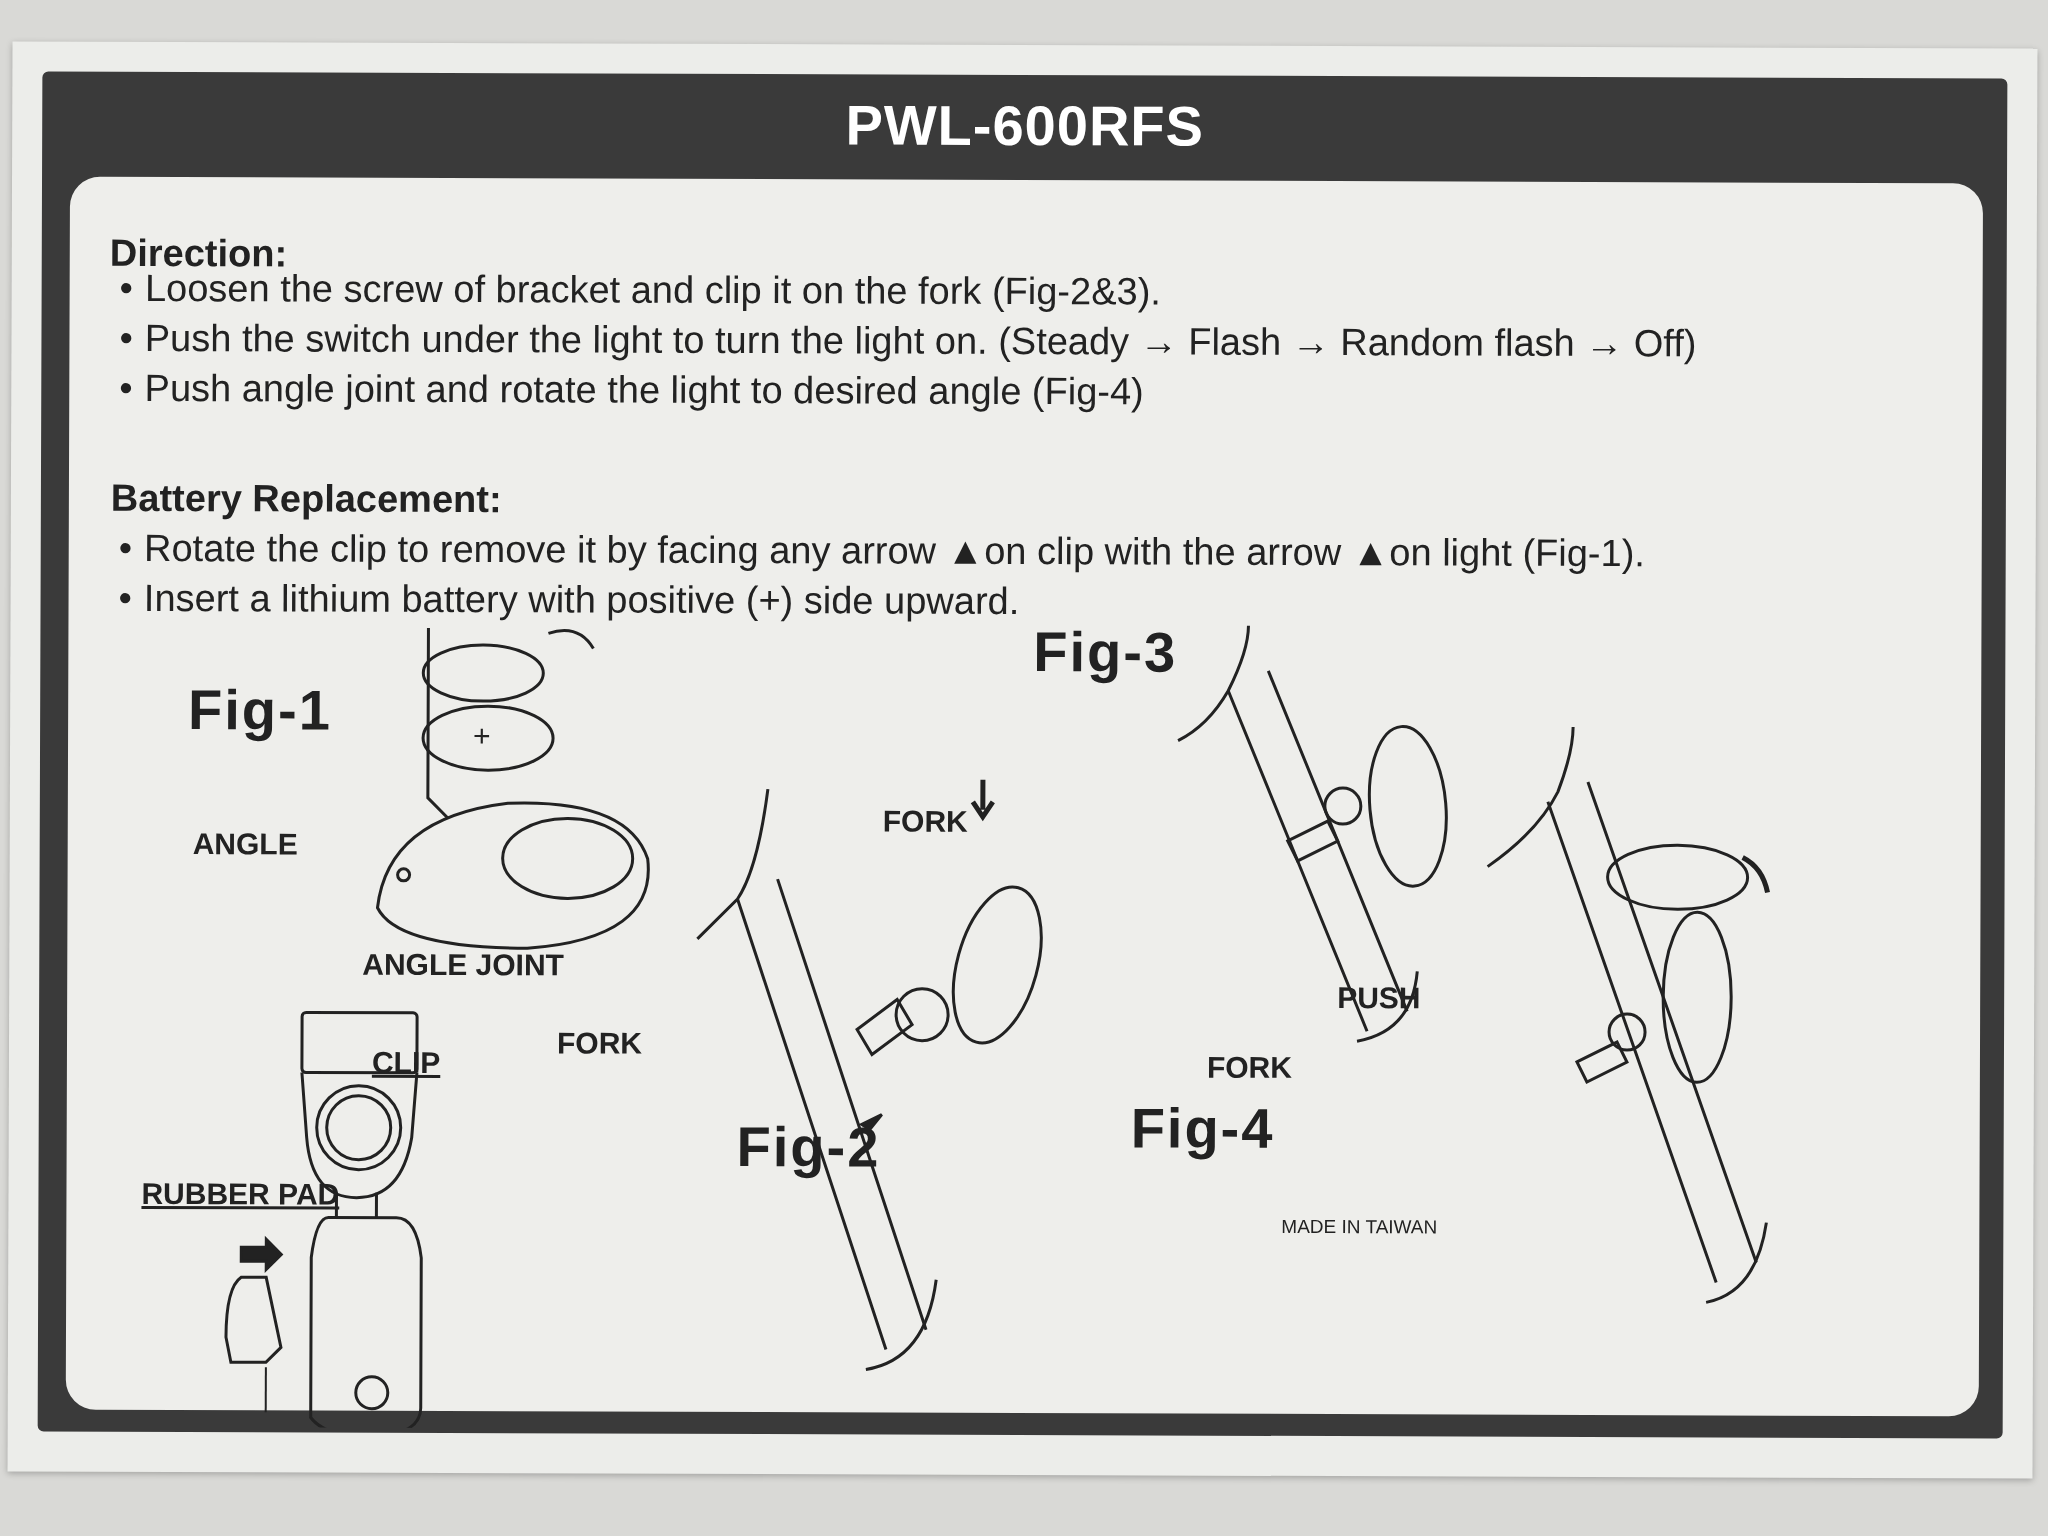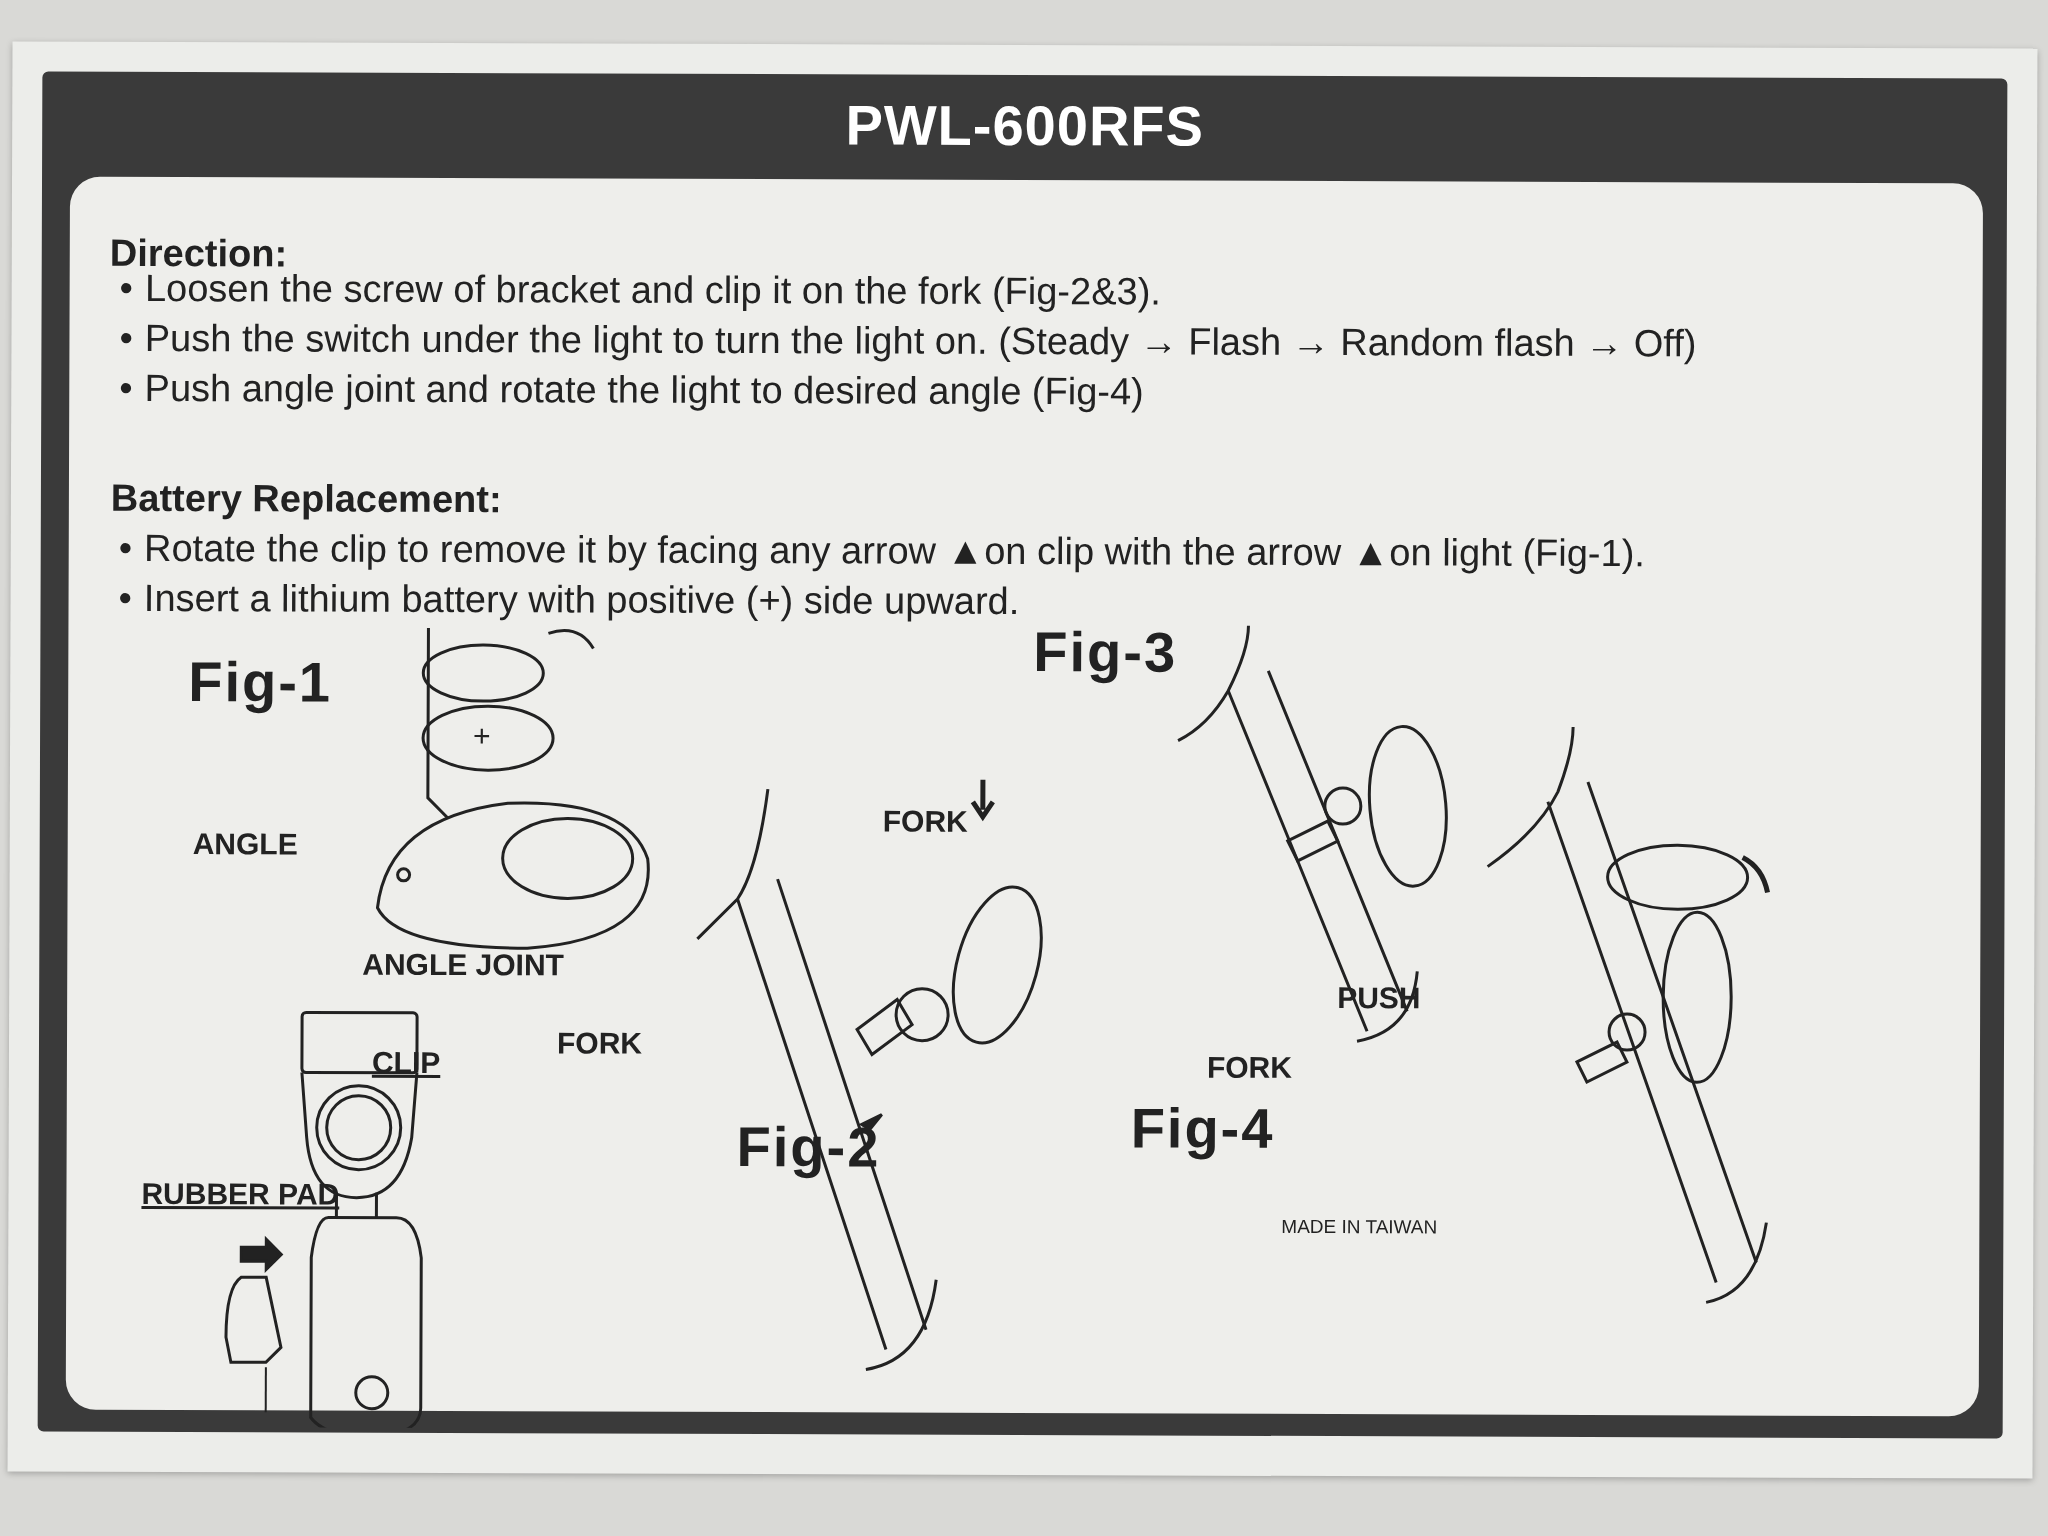--- a/index.html
+++ b/index.html
@@ -82,21 +82,21 @@
           <path d="M1480 620 L1650 1100 M1520 600 L1690 1080"></path>
           <path d="M1700 1040 Q1690 1110 1640 1120"></path>
           <ellipse cx="1610" cy="695" rx="70" ry="32"></ellipse>
           <ellipse cx="1630" cy="815" rx="34" ry="85"></ellipse>
           <circle cx="1560" cy="850" r="18"></circle>
           <path d="M1510 880 l40 -20 l10 20 l-40 20 z"></path>
           <path d="M1675 675 q20 10 25 35" stroke-width="5"></path>
         </g>
       </svg>
 
-      <div class="fig-label" style="left:120px;top:472px;">Fig-1</div>
+      <div class="fig-label" style="left:120px;top:500px;">Fig-1</div>
       <div class="part-label" style="left:125px;top:650px;">ANGLE</div>
       <div class="part-label" style="left:295px;top:770px;">ANGLE JOINT</div>
       <div class="part-label" style="left:305px;top:868px;text-decoration:underline;">CLIP</div>
       <div class="part-label" style="left:75px;top:1000px;text-decoration:underline;">RUBBER PAD</div>
 
       <div class="part-label" style="left:490px;top:848px;">FORK</div>
       <div class="fig-label" style="left:670px;top:935px;">Fig-2</div>
 
       <div class="fig-label" style="left:965px;top:439px;">Fig-3</div>
       <div class="part-label" style="left:815px;top:625px;">FORK</div>

